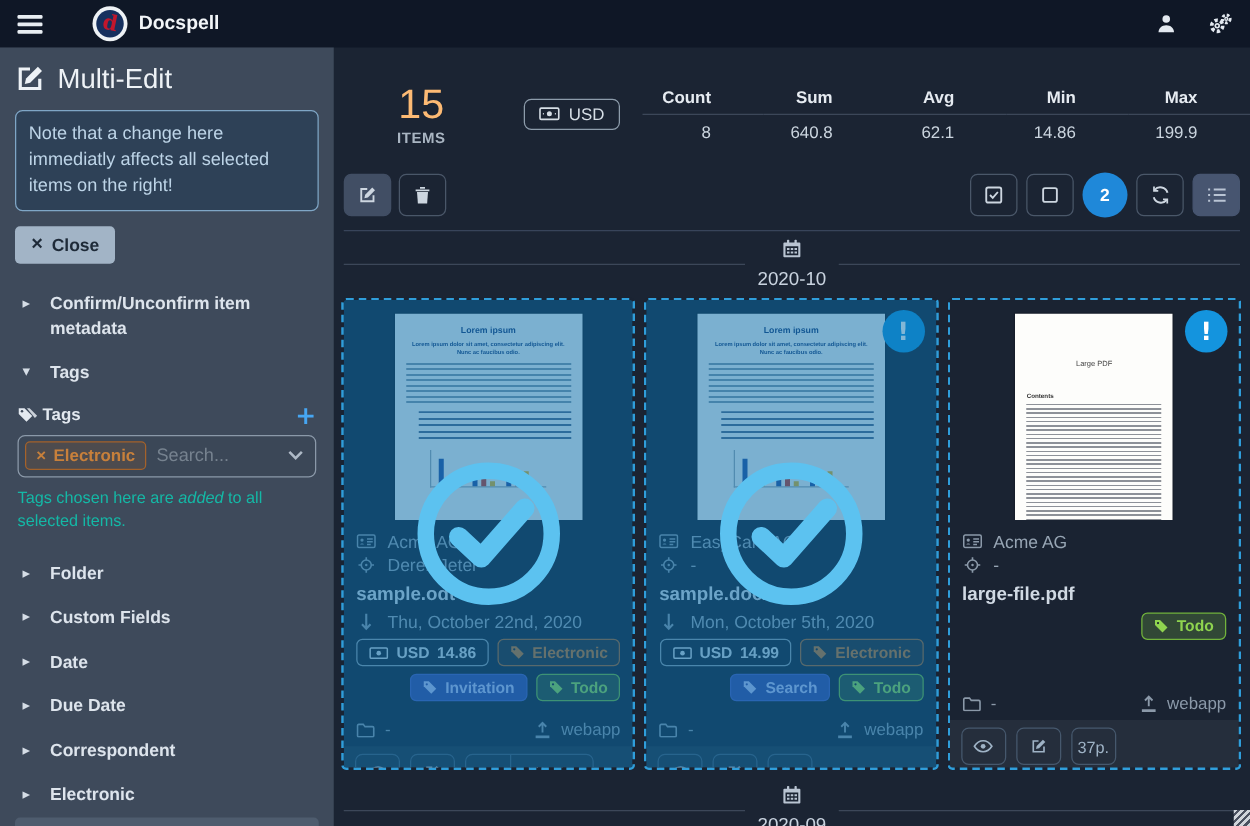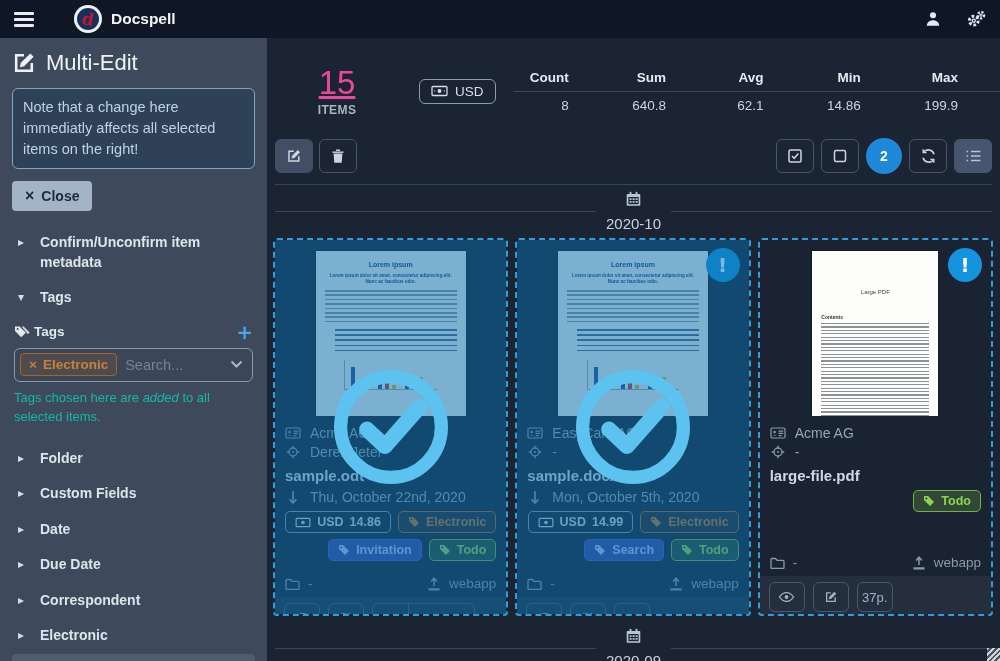--- a/index.html
+++ b/index.html
@@ -46,21 +46,21 @@
   .tag-input input::placeholder { color:#76828f; }
   .tag-input .chev { color:#aeb9c6; flex:none; }
   .tags-help { color:#14b8a6; font-size:13px; line-height:1.45; margin-top:7px; }
   .tags-help em { font-style:italic; }
 
   
   .main { flex:1; min-width:0; display:flex; flex-direction:column; overflow:hidden; }
 
   .stats-row { display:flex; align-items:center; padding:10px 0 0 0; height:96px; flex:none; }
   .items-block { width:140px; text-align:center; flex:none; }
-  .items-count { font-size:33px; color:#ec4899; line-height:1.1;text-decoration:underline; }
+  .items-count { font-size:33px; color:#fdba74; line-height:1.1; }
   .items-label { font-size:12px; font-weight:bold; color:#a9b5c2; letter-spacing:.4px; margin-top:2px; }
   .usd-badge { display:inline-flex; align-items:center; gap:7px; border:1px solid #8d9cab; border-radius:6px; padding:4px 11px; color:#d6dee6; font-size:13.5px; margin-left:12px; flex:none; }
   .stats-table { flex:1; margin-left:18px; }
   .stats-table .trow { display:flex; }
   .stats-table .cell { flex:1; text-align:right; padding:6px 42px 6px 0; }
   .stats-table .head .cell { font-weight:bold; color:#e6ebf1; border-bottom:1px solid #3c4759; }
   .stats-table .vals .cell { color:#cbd5df; }
 
   .toolbar { display:flex; align-items:center; padding:4px 8px 0 8px; flex:none; }
   .tbtn { height:34px; min-width:38px; border:1px solid #4a5769; border-radius:6px; background:transparent; color:#cdd6e0; display:inline-flex; align-items:center; justify-content:center; cursor:pointer; }

